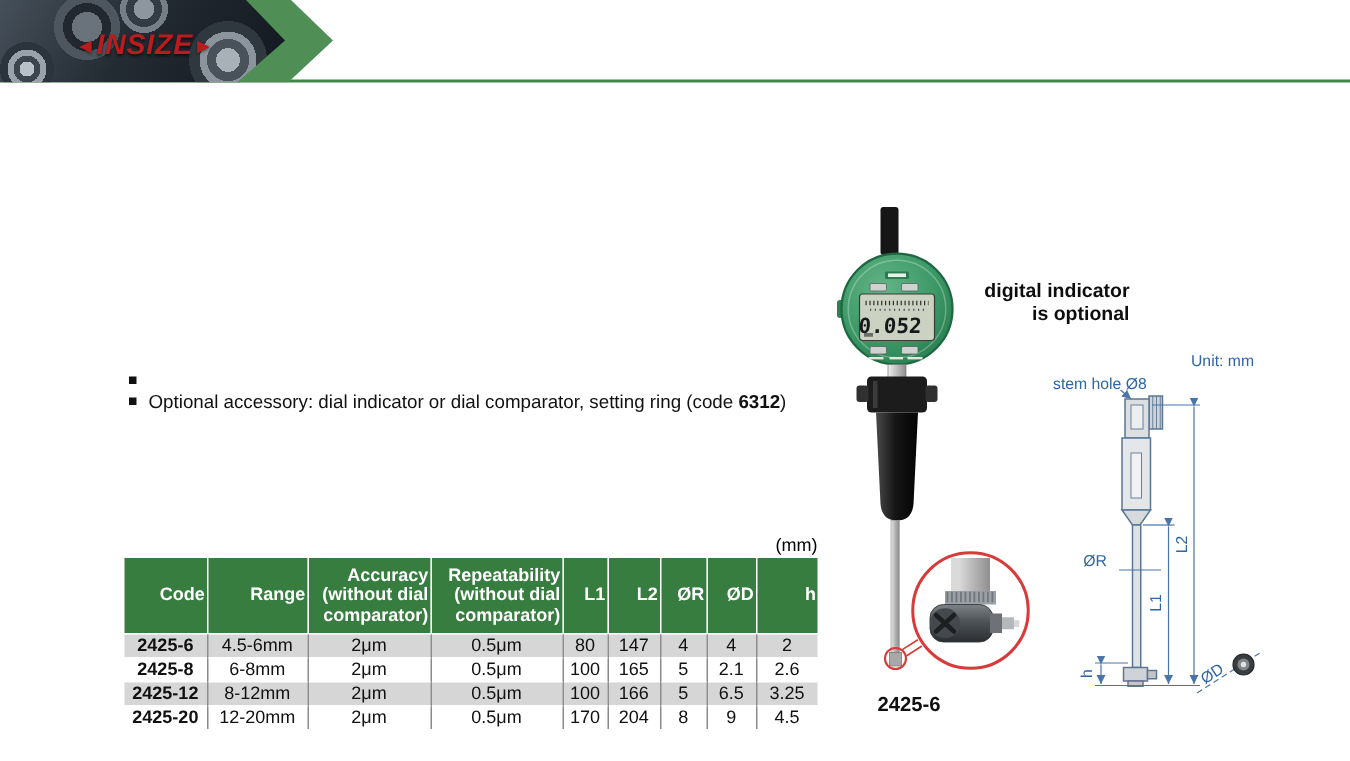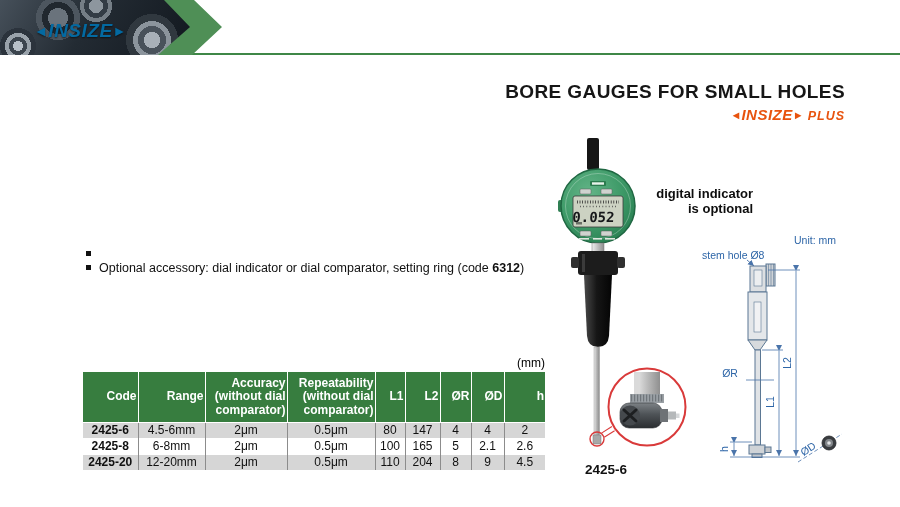--- a/index.html
+++ b/index.html
@@ -18,21 +18,21 @@
       radial-gradient(circle at 96px 6px,  #8d969e 0 7px, #333c45 7px 12px, #757e86 12px 16px, rgba(0,0,0,0) 16px),
       radial-gradient(circle at 152px 40px,#a8b0b8 0 8px, #49525b 8px 14px, #8b949c 14px 19px, #30383f 19px 26px, rgba(0,0,0,0) 26px),
       radial-gradient(circle at 58px 18px, #6a737c 0 10px, #21282f 10px 16px, #4d565f 16px 22px, rgba(0,0,0,0) 22px),
       linear-gradient(120deg, #46505a 0%, #232b33 45%, #12181f 100%);
   }
   .banner-chevron {
     position:absolute; left:0; top:0; width:222px; height:55px; background:#4F8F56;
     clip-path: polygon(164px 0, 194px 0, 222px 27px, 192px 55px, 158px 55px, 190px 27px);
   }
   .banner-logo {
-    position:absolute; left:34px; top:20px; color:#0369a1; font-style:italic; font-weight:bold;
+    position:absolute; left:50px; top:20px; color:#b91c1c; font-style:italic; font-weight:bold;
     font-size:19px; letter-spacing:0.5px; text-shadow:0 1px 2px rgba(0,0,0,0.6); white-space:nowrap;
   }
   .banner-logo .arr { font-size:14px; font-style:normal; position:relative; top:-1px; }
 
   
   .heading-block { position:absolute; left:400px; top:81px; width:445px; text-align:right; }
   .page-title { font-size:19px; font-weight:bold; color:#161616; letter-spacing:0.4px; white-space:nowrap; }
   .plus-logo { margin-top:3px; color:#E8530E; font-weight:bold; font-style:italic; white-space:nowrap; }
   .plus-logo .name { font-size:15px; letter-spacing:0.5px; }
   .plus-logo .arr { font-size:11px; font-style:normal; position:relative; top:-1px; }
@@ -81,24 +81,20 @@
 
 <div id="page">
 
   <div class="green-rule"></div>
   <div class="banner">
     <div class="banner-photo"></div>
     <div class="banner-chevron"></div>
     <div class="banner-logo"><span class="arr">◄</span><span>INSIZE</span><span class="arr">►</span></div>
   </div>
 
-  <div class="heading-block">
-    <div class="page-title">BORE GAUGES FOR SMALL HOLES</div>
-    <div class="plus-logo"><span class="arr">◄</span><span class="name">INSIZE</span><span class="arr">►</span><span class="suffix">PLUS</span></div>
-  </div>
 
   <div class="features">
     <div class="feature-line">
         <span class="bullet-square"></span>
       </div>
     <div class="feature-line">
         <span class="bullet-square"></span>
         <span><span>Optional accessory: dial indicator or dial comparator, setting ring (code </span><b>6312</b><span>)</span></span>
       </div>
   </div>
@@ -289,25 +285,36 @@
           <td>6-8mm</td>
           <td>2μm</td>
           <td>0.5μm</td>
           <td>100</td>
           <td>165</td>
           <td>5</td>
           <td>2.1</td>
           <td>2.6</td>
         </tr>
         <tr>
+          <td>2425-12</td>
+          <td>8-12mm</td>
+          <td>2μm</td>
+          <td>0.5μm</td>
+          <td>100</td>
+          <td>166</td>
+          <td>5</td>
+          <td>6.5</td>
+          <td>3.25</td>
+        </tr>
+        <tr>
           <td>2425-20</td>
           <td>12-20mm</td>
           <td>2μm</td>
           <td>0.5μm</td>
-          <td>110</td>
+          <td>170</td>
           <td>204</td>
           <td>8</td>
           <td>9</td>
           <td>4.5</td>
         </tr>
       </tbody>
   </table>
 
 </div>
 

